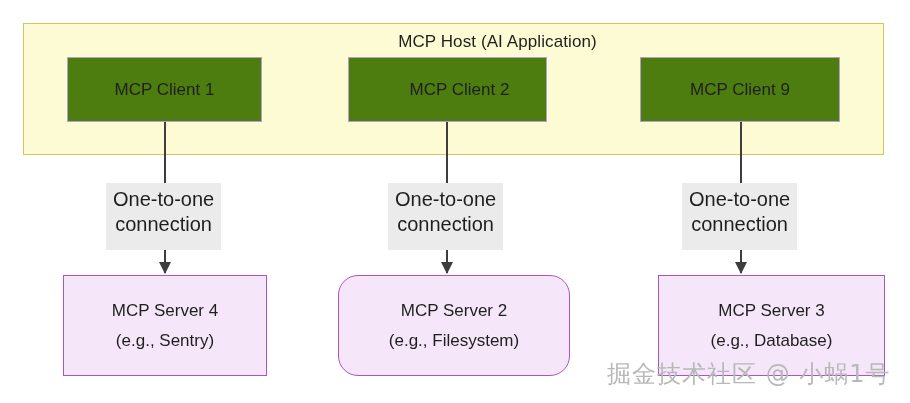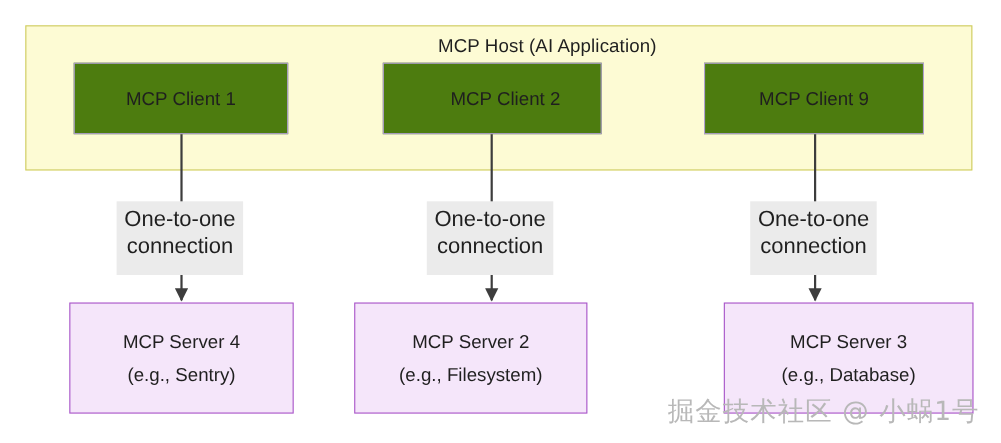--- a/index.html
+++ b/index.html
@@ -113,21 +113,21 @@
     box-sizing: border-box;
     display: flex;
     flex-direction: column;
     align-items: center;
     justify-content: center;
     font-size: 17px;
     line-height: 30px;
     color: #1f1f1f;
   }
   .server-1 { left: 63px;  width: 204px; }
-  .server-2 { left: 322px; width: 212px; }
+  .server-2 { left: 338px; width: 232px; border-radius: 20px; }
   .server-3 { left: 658px; width: 227px; }
 
   
   .watermark {
     position: absolute;
     left: 607px;
     top: 358px;
     font-size: 24px;
     color: #b8b8b8;
     letter-spacing: 1px;

